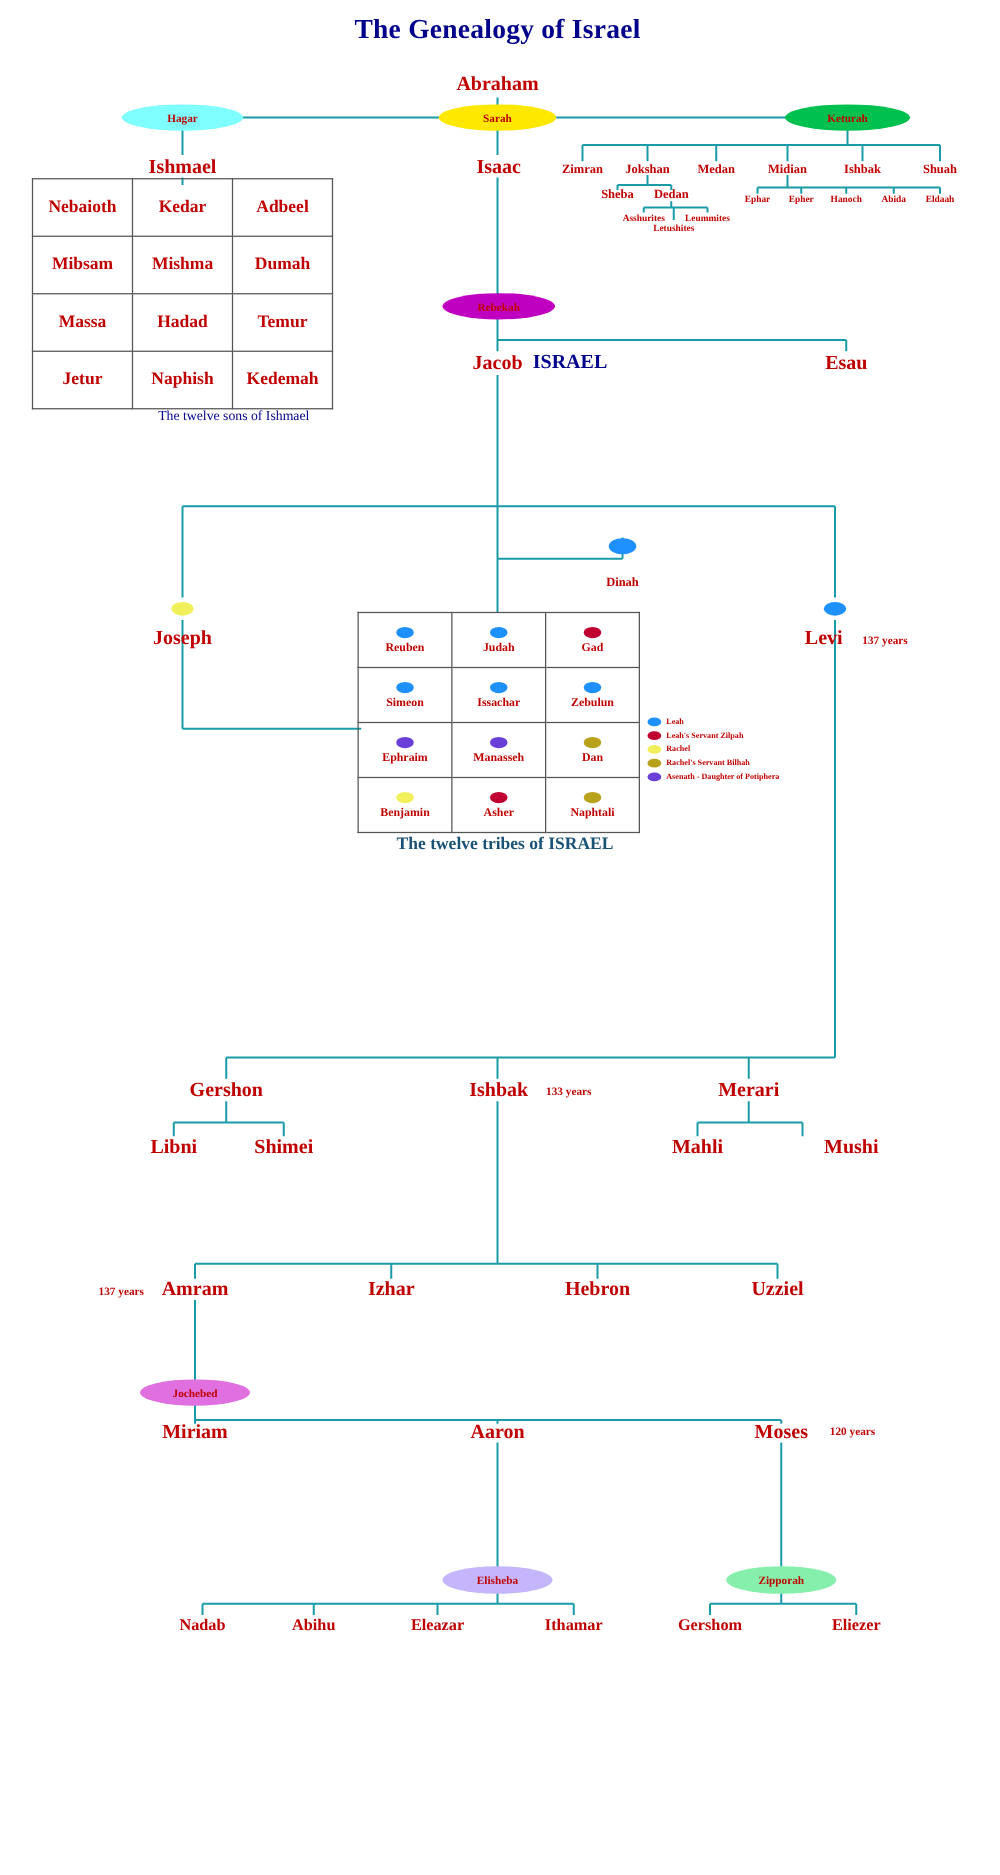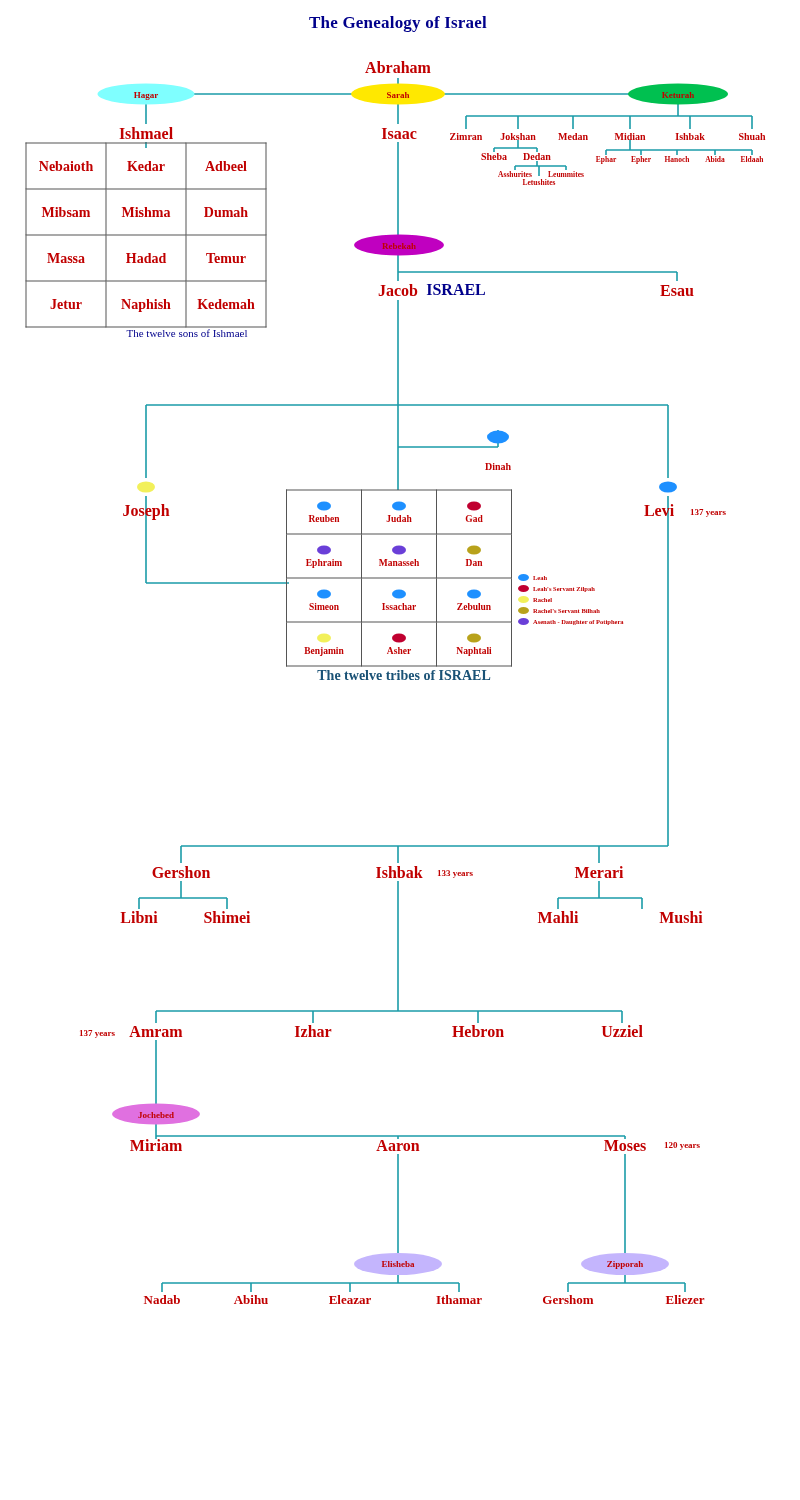--- a/index.html
+++ b/index.html
@@ -29,21 +29,21 @@
   }
   .node {
     position: absolute;
     white-space: nowrap;
     transform: translate(-50%, -50%);
     text-align: center;
   }
   .title {
     color: #00008B;
     font-weight: bold;
-    font-size: 17px;
+    font-size: 22px;
     letter-spacing: 0.2px;
   }
   .major {
     color: #C00000;
     font-weight: bold;
     font-size: 16px;
   }
   .mid {
     color: #C00000;
     font-weight: bold;
@@ -360,54 +360,54 @@
       <td>
             <div class="tribe-cell-inner">
               <span class="dot" style="background:#C00030"></span>
               <span class="tribe-name">Gad</span>
             </div>
           </td>
     </tr>
     <tr>
       <td>
             <div class="tribe-cell-inner">
+              <span class="dot" style="background:#1E90FF"></span>
+              <span class="tribe-name">Simeon</span>
+            </div>
+          </td>
+      <td>
+            <div class="tribe-cell-inner">
+              <span class="dot" style="background:#1E90FF"></span>
+              <span class="tribe-name">Issachar</span>
+            </div>
+          </td>
+      <td>
+            <div class="tribe-cell-inner">
+              <span class="dot" style="background:#1E90FF"></span>
+              <span class="tribe-name">Zebulun</span>
+            </div>
+          </td>
+    </tr>
+    <tr>
+      <td>
+            <div class="tribe-cell-inner">
               <span class="dot" style="background:#6A3FD8"></span>
               <span class="tribe-name">Ephraim</span>
             </div>
           </td>
       <td>
             <div class="tribe-cell-inner">
               <span class="dot" style="background:#6A3FD8"></span>
               <span class="tribe-name">Manasseh</span>
             </div>
           </td>
       <td>
             <div class="tribe-cell-inner">
               <span class="dot" style="background:#B8A21B"></span>
               <span class="tribe-name">Dan</span>
-            </div>
-          </td>
-    </tr>
-    <tr>
-      <td>
-            <div class="tribe-cell-inner">
-              <span class="dot" style="background:#1E90FF"></span>
-              <span class="tribe-name">Simeon</span>
-            </div>
-          </td>
-      <td>
-            <div class="tribe-cell-inner">
-              <span class="dot" style="background:#1E90FF"></span>
-              <span class="tribe-name">Issachar</span>
-            </div>
-          </td>
-      <td>
-            <div class="tribe-cell-inner">
-              <span class="dot" style="background:#1E90FF"></span>
-              <span class="tribe-name">Zebulun</span>
             </div>
           </td>
     </tr>
     <tr>
       <td>
             <div class="tribe-cell-inner">
               <span class="dot" style="background:#F2F05A"></span>
               <span class="tribe-name">Benjamin</span>
             </div>
           </td>
@@ -468,21 +468,21 @@
   <div class="node major" style="left:622px; top:1032px;">Uzziel</div>
 
   <div class="ellipse" style="left:156px; top:1114px; width:88px; height:21px; background:#E070E0;">Jochebed</div>
 
   <div class="node major" style="left:156px; top:1146px;">Miriam</div>
   <div class="node major" style="left:398px; top:1146px;">Aaron</div>
   <div class="node major" style="left:625px; top:1146px;">Moses</div>
   <div class="node years" style="left:682px; top:1145px;">120 years</div>
 
   <div class="ellipse" style="left:398px; top:1264px; width:88px; height:22px; background:#c4b5fd;">Elisheba</div>
-  <div class="ellipse" style="left:625px; top:1264px; width:88px; height:22px; background:#c4b5fd;">Zipporah</div>
+  <div class="ellipse" style="left:625px; top:1264px; width:88px; height:22px; background:#86efac;">Zipporah</div>
 
   <div class="node mid" style="left:162px; top:1300px;">Nadab</div>
   <div class="node mid" style="left:251px; top:1300px;">Abihu</div>
   <div class="node mid" style="left:350px; top:1300px;">Eleazar</div>
   <div class="node mid" style="left:459px; top:1300px;">Ithamar</div>
 
   <div class="node mid" style="left:568px; top:1300px;">Gershom</div>
   <div class="node mid" style="left:685px; top:1300px;">Eliezer</div>
 
 </div>

